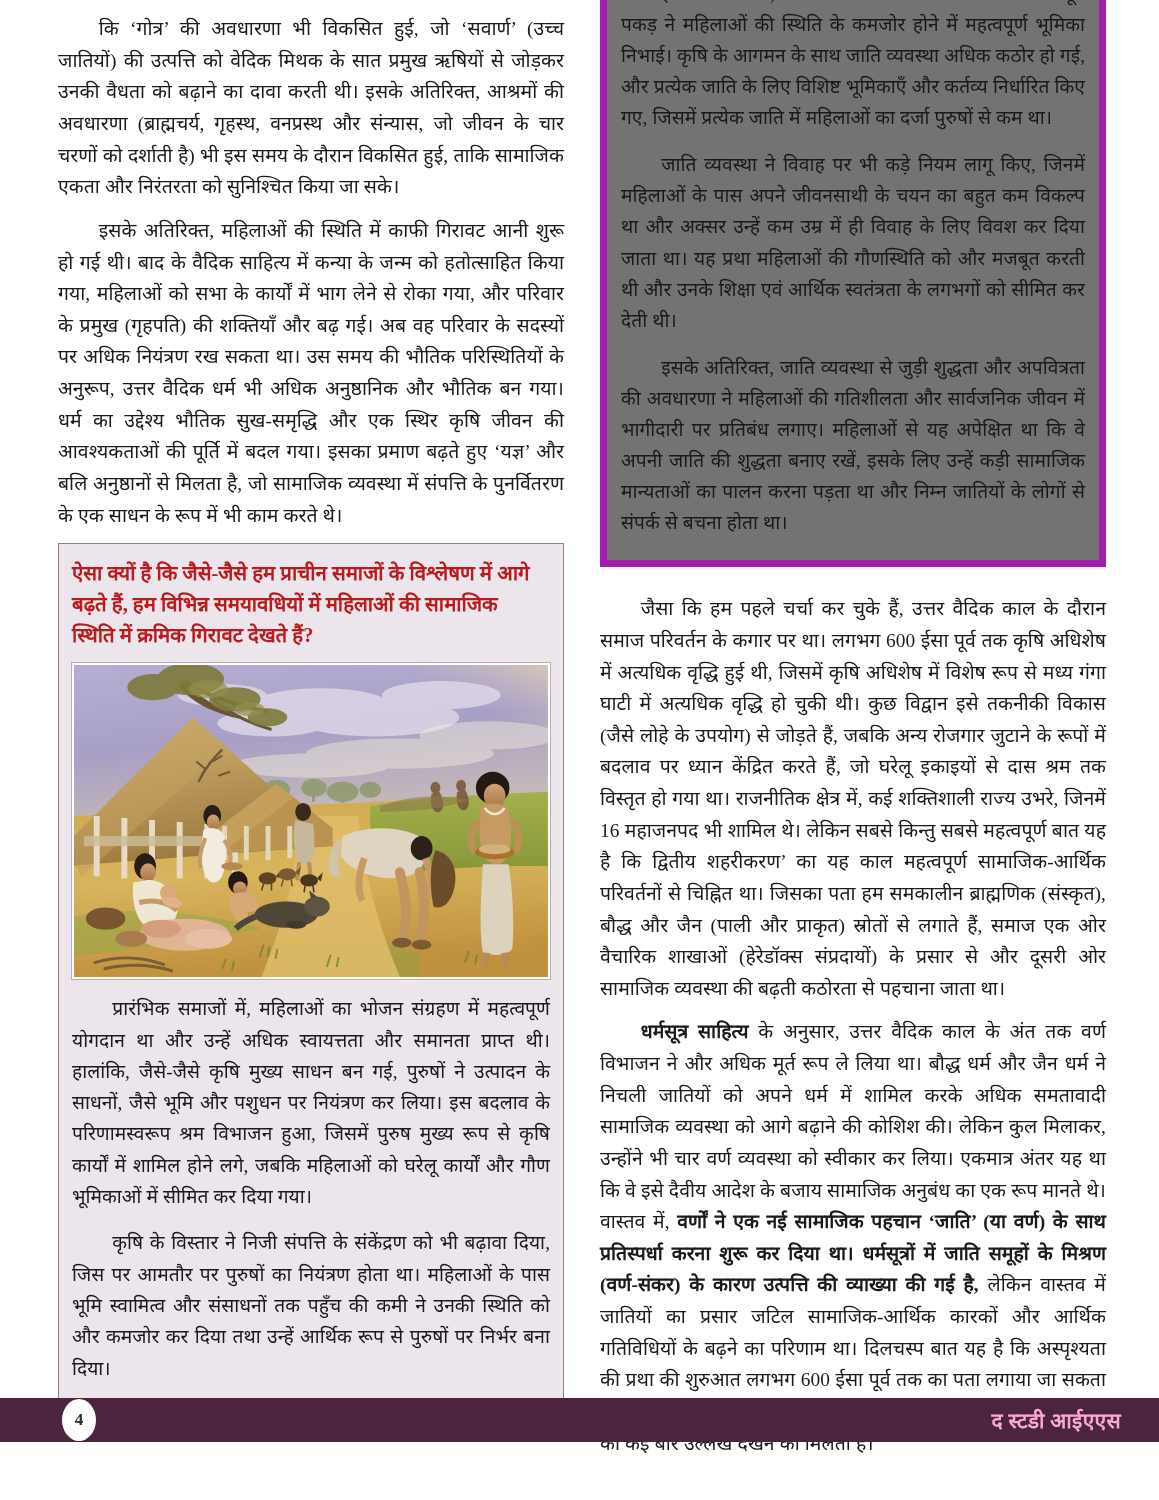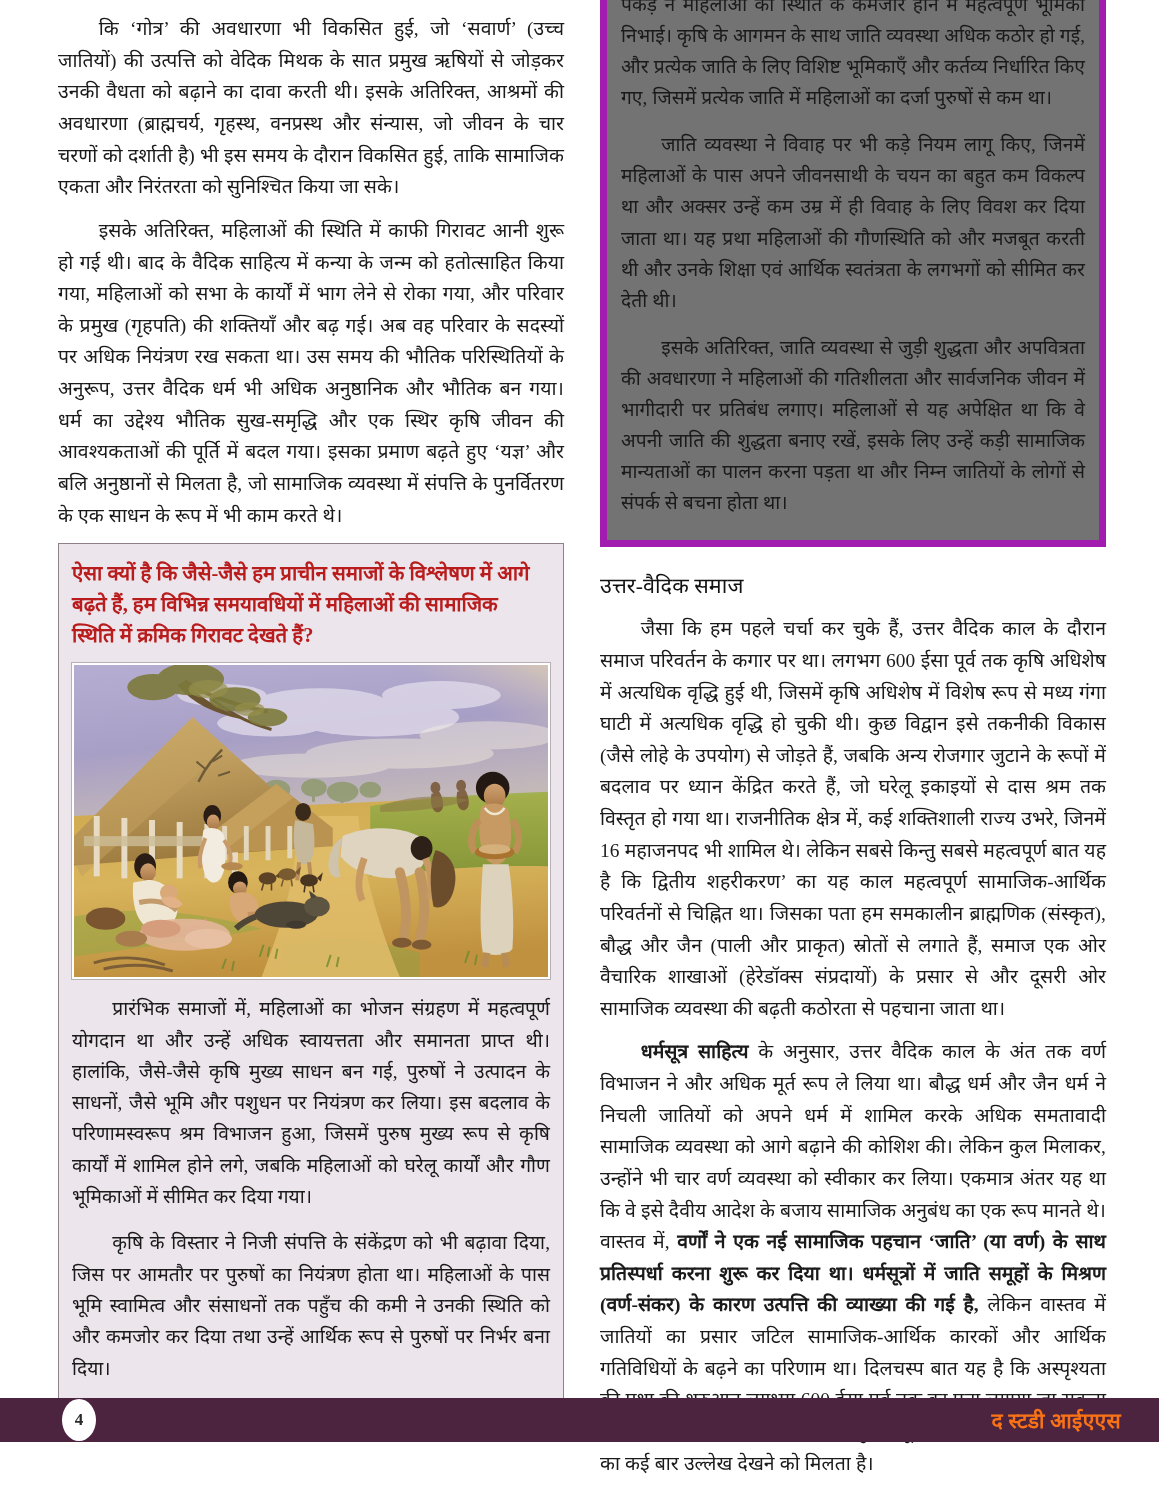--- a/index.html
+++ b/index.html
@@ -131,21 +131,21 @@
     top: 1398px;
     width: 1159px;
     height: 44px;
     background: #4c2440;
   }
   .footer-brand {
     position: absolute;
     right: 38px;
     top: 50%;
     transform: translateY(-50%);
-    color: #f97316;
+    color: #f9a8d4;
     font-size: 21px;
     font-weight: bold;
     letter-spacing: 0.3px;
     white-space: nowrap;
   }
   .page-number-badge {
     position: absolute;
     left: 62px;
     top: 50%;
     transform: translateY(-50%);
@@ -411,21 +411,20 @@
     </div>
 
     <div class="col">
 
       <div class="panel panel-right">
         <p class="para">इसके अतिरिक्त, भारतीय समाज में जाति व्यवस्था की मजबूत पकड़ ने महिलाओं की स्थिति के कमजोर होने में महत्वपूर्ण भूमिका निभाई। कृषि के आगमन के साथ जाति व्यवस्था अधिक कठोर हो गई, और प्रत्येक जाति के लिए विशिष्ट भूमिकाएँ और कर्तव्य निर्धारित किए गए, जिसमें प्रत्येक जाति में महिलाओं का दर्जा पुरुषों से कम था।</p>
         <p class="para">जाति व्यवस्था ने विवाह पर भी कड़े नियम लागू किए, जिनमें महिलाओं के पास अपने जीवनसाथी के चयन का बहुत कम विकल्प था और अक्सर उन्हें कम उम्र में ही विवाह के लिए विवश कर दिया जाता था। यह प्रथा महिलाओं की गौणस्थिति को और मजबूत करती थी और उनके शिक्षा एवं आर्थिक स्वतंत्रता के लगभगों को सीमित कर देती थी।</p>
         <p class="para">इसके अतिरिक्त, जाति व्यवस्था से जुड़ी शुद्धता और अपवित्रता की अवधारणा ने महिलाओं की गतिशीलता और सार्वजनिक जीवन में भागीदारी पर प्रतिबंध लगाए। महिलाओं से यह अपेक्षित था कि वे अपनी जाति की शुद्धता बनाए रखें, इसके लिए उन्हें कड़ी सामाजिक मान्यताओं का पालन करना पड़ता था और निम्न जातियों के लोगों से संपर्क से बचना होता था।</p>
       </div>
 
-      <h2 class="section-heading">उत्तर-वैदिक समाज</h2>
 
       <p class="para">जैसा कि हम पहले चर्चा कर चुके हैं, उत्तर वैदिक काल के दौरान समाज परिवर्तन के कगार पर था। लगभग 600 ईसा पूर्व तक कृषि अधिशेष में अत्यधिक वृद्धि हुई थी, जिसमें कृषि अधिशेष में विशेष रूप से मध्य गंगा घाटी में अत्यधिक वृद्धि हो चुकी थी। कुछ विद्वान इसे तकनीकी विकास (जैसे लोहे के उपयोग) से जोड़ते हैं, जबकि अन्य रोजगार जुटाने के रूपों में बदलाव पर ध्यान केंद्रित करते हैं, जो घरेलू इकाइयों से दास श्रम तक विस्तृत हो गया था। राजनीतिक क्षेत्र में, कई शक्तिशाली राज्य उभरे, जिनमें 16 महाजनपद भी शामिल थे। लेकिन सबसे किन्तु सबसे महत्वपूर्ण बात यह है कि द्वितीय शहरीकरण’ का यह काल महत्वपूर्ण सामाजिक-आर्थिक परिवर्तनों से चिह्नित था। जिसका पता हम समकालीन ब्राह्मणिक (संस्कृत), बौद्ध और जैन (पाली और प्राकृत) स्रोतों से लगाते हैं, समाज एक ओर वैचारिक शाखाओं (हेरेडॉक्स संप्रदायों) के प्रसार से और दूसरी ओर सामाजिक व्यवस्था की बढ़ती कठोरता से पहचाना जाता था।</p>
 
       <p class="para"><span class="b">धर्मसूत्र साहित्य</span><span> के अनुसार, उत्तर वैदिक काल के अंत तक वर्ण विभाजन ने और अधिक मूर्त रूप ले लिया था। बौद्ध धर्म और जैन धर्म ने निचली जातियों को अपने धर्म में शामिल करके अधिक समतावादी सामाजिक व्यवस्था को आगे बढ़ाने की कोशिश की। लेकिन कुल मिलाकर, उन्होंने भी चार वर्ण व्यवस्था को स्वीकार कर लिया। एकमात्र अंतर यह था कि वे इसे दैवीय आदेश के बजाय सामाजिक अनुबंध का एक रूप मानते थे। वास्तव में, </span><span class="b">वर्णों ने एक नई सामाजिक पहचान ‘जाति’ (या वर्ण) के साथ प्रतिस्पर्धा करना शुरू कर दिया था। धर्मसूत्रों में जाति समूहों के मिश्रण (वर्ण-संकर) के कारण उत्पत्ति की व्याख्या की गई है,</span><span> लेकिन वास्तव में जातियों का प्रसार जटिल सामाजिक-आर्थिक कारकों और आर्थिक गतिविधियों के बढ़ने का परिणाम था। दिलचस्प बात यह है कि अस्पृश्यता की प्रथा की शुरुआत लगभग 600 ईसा पूर्व तक का पता लगाया जा सकता है। हम बौद्ध ग्रंथों में चंडालों जैसे बहिष्कृत समूहों और निम्न पेशों (हिंसिप्पा) का कई बार उल्लेख देखने को मिलता है।</span></p>
     </div>
 
   </div>
 
   <div class="footer-bar">
     <div class="page-number-badge">4</div>

